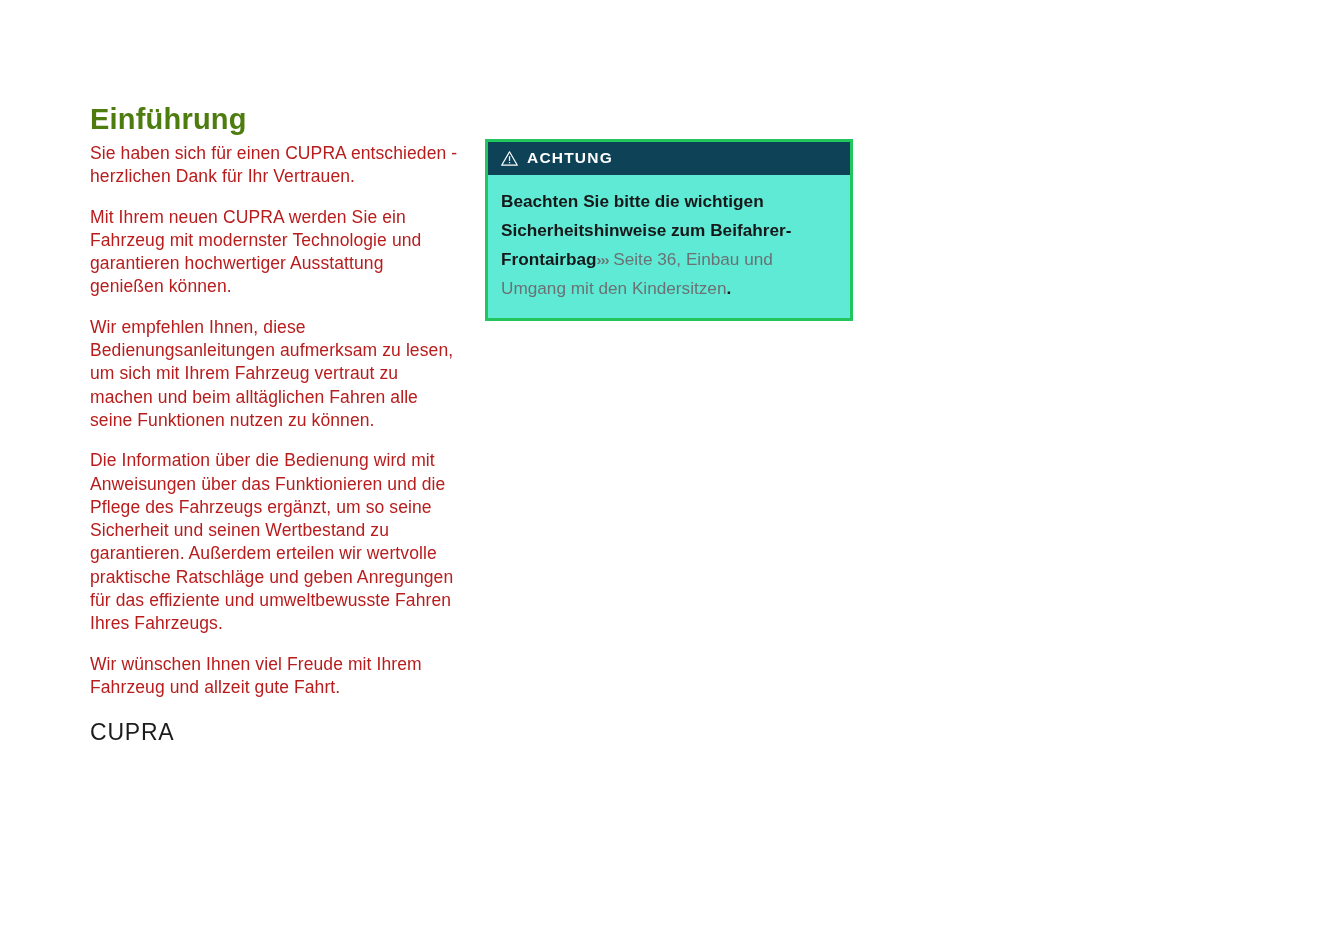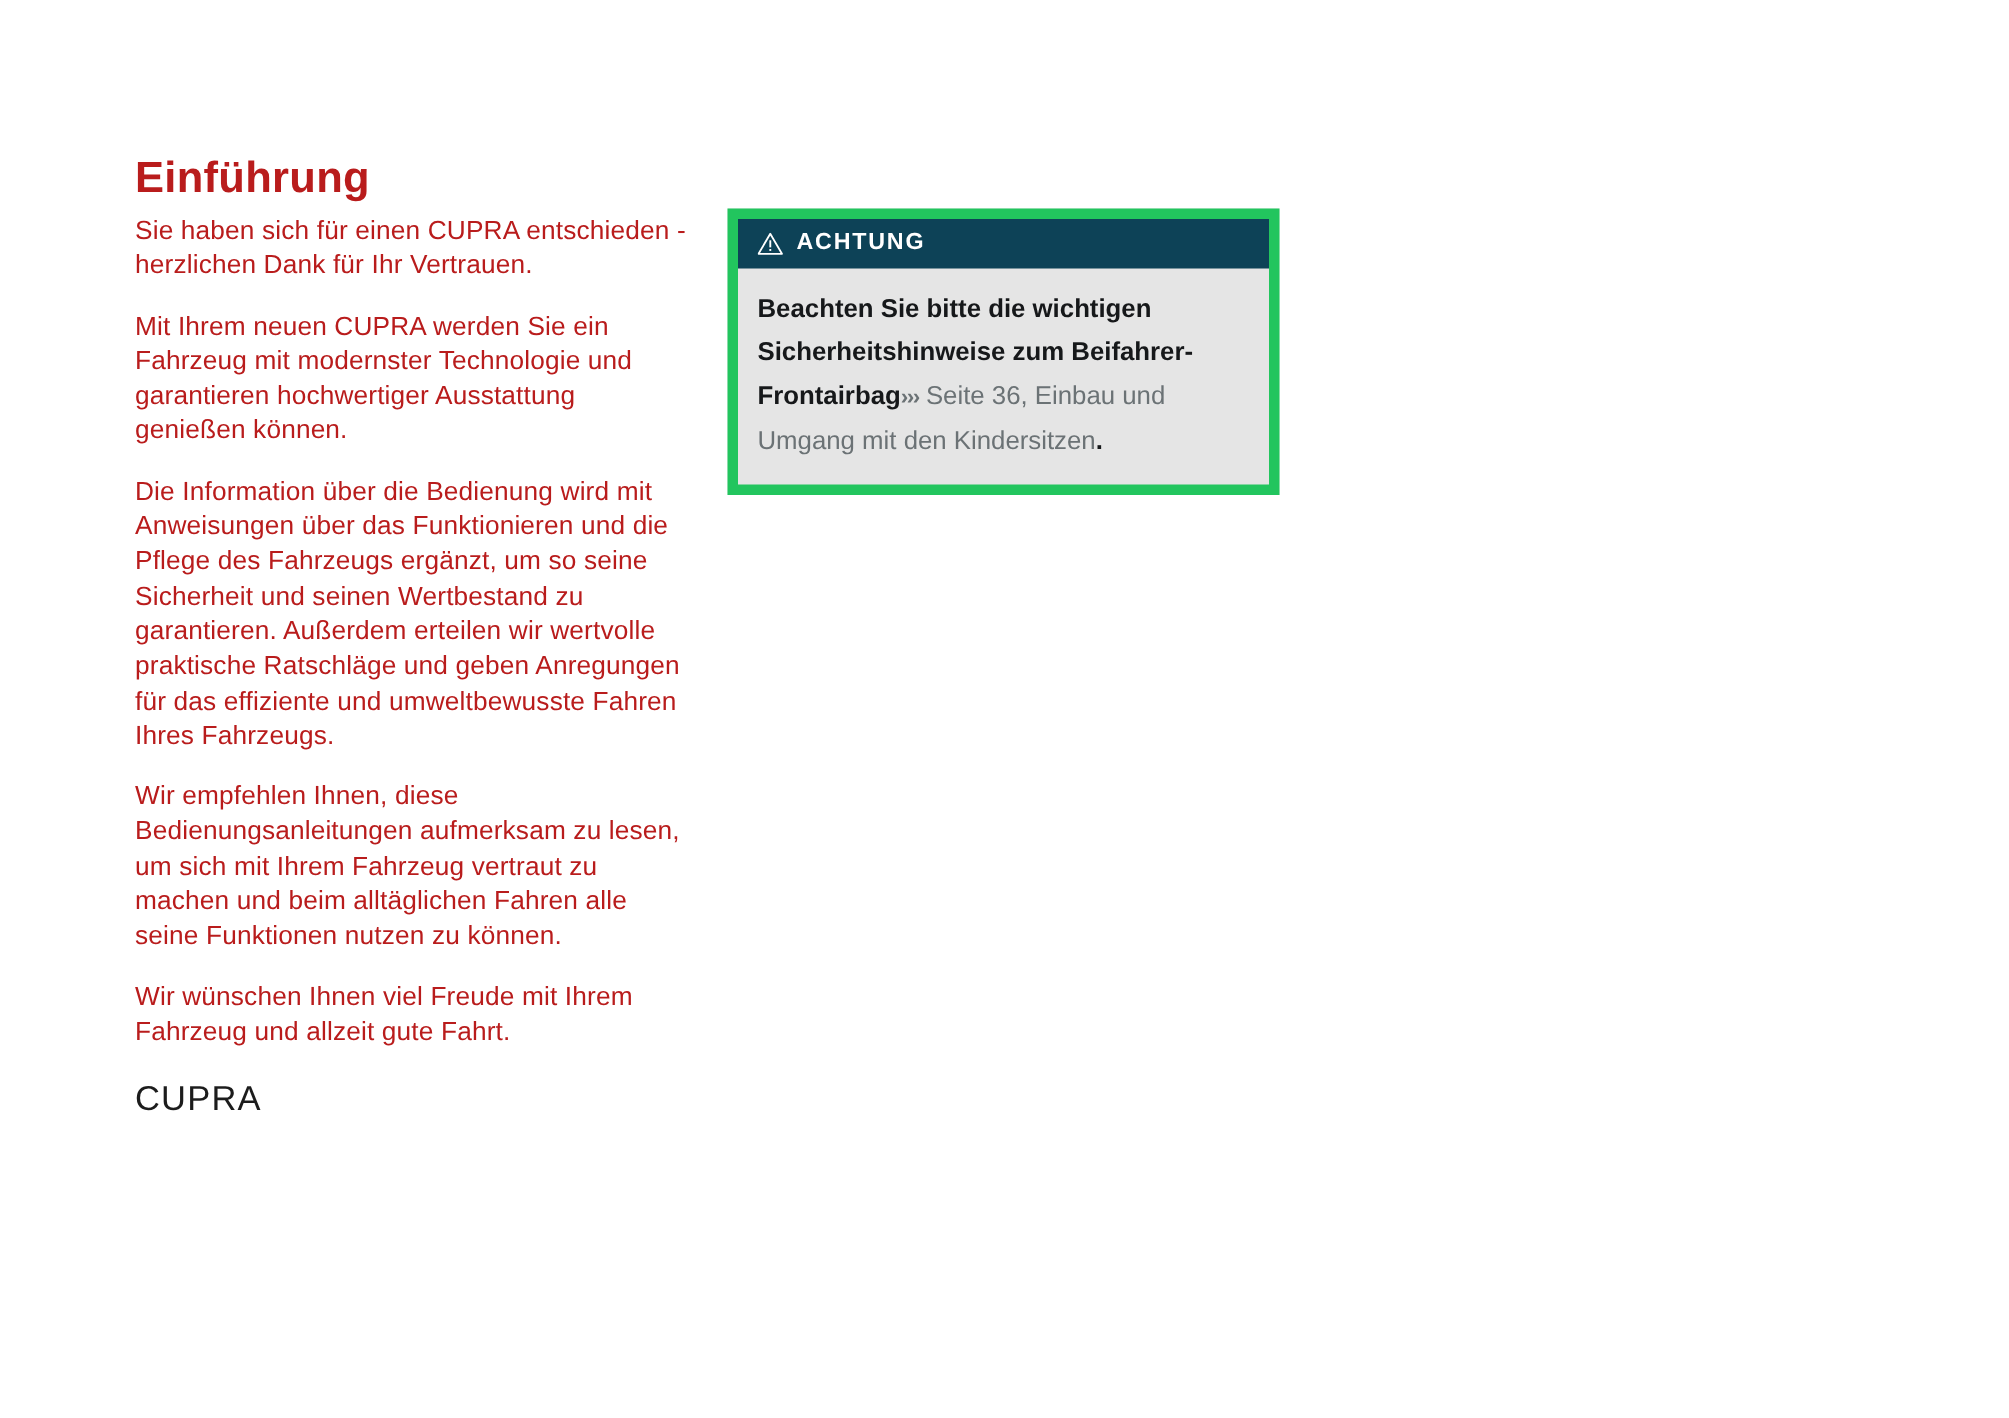--- a/index.html
+++ b/index.html
@@ -18,21 +18,21 @@
     position: relative;
     width: 1339px;
     height: 945px;
   }
   .page-title {
     position: absolute;
     left: 90px;
     top: 84px;
     font-size: 29px;
     font-weight: bold;
-    color: #b91c1c;
+    color: #4d7c0f;
     letter-spacing: 0.2px;
   }
   .left-column {
     position: absolute;
     left: 90px;
     top: 142px;
     width: 370px;
   }
   .para {
     font-size: 17.5px;
@@ -46,22 +46,22 @@
     font-weight: normal;
     color: #1c1c1c;
     letter-spacing: 0.8px;
     margin-top: 20px;
   }
   .warning-box {
     position: absolute;
     left: 485px;
     top: 139px;
     width: 368px;
-    border: 7px solid #22c55e;
-    background: #e5e5e5;
+    border: 3px solid #22c55e;
+    background: #5eead4;
     box-sizing: border-box;
   }
   .warning-header {
     background: #0d4257;
     color: #ffffff;
     display: flex;
     align-items: center;
     gap: 9px;
     padding: 7px 13px 8px 13px;
     box-sizing: border-box;
@@ -100,22 +100,22 @@
 </head>
 <body>
 
 <div class="page">
 
   <h1 class="page-title">Einführung</h1>
 
   <div class="left-column">
     <p class="para">Sie haben sich für einen CUPRA entschieden - herzlichen Dank für Ihr Vertrauen.</p>
     <p class="para">Mit Ihrem neuen CUPRA werden Sie ein Fahrzeug mit modernster Technologie und garantieren hochwertiger Ausstattung genießen können.</p>
+    <p class="para">Wir empfehlen Ihnen, diese Bedienungsanleitungen aufmerksam zu lesen, um sich mit Ihrem Fahrzeug vertraut zu machen und beim alltäglichen Fahren alle seine Funktionen nutzen zu können.</p>
     <p class="para">Die Information über die Bedienung wird mit Anweisungen über das Funktionieren und die Pflege des Fahrzeugs ergänzt, um so seine Sicherheit und seinen Wertbestand zu garantieren. Außerdem erteilen wir wertvolle praktische Ratschläge und geben Anregungen für das effiziente und umweltbewusste Fahren Ihres Fahrzeugs.</p>
-    <p class="para">Wir empfehlen Ihnen, diese Bedienungsanleitungen aufmerksam zu lesen, um sich mit Ihrem Fahrzeug vertraut zu machen und beim alltäglichen Fahren alle seine Funktionen nutzen zu können.</p>
     <p class="para">Wir wünschen Ihnen viel Freude mit Ihrem Fahrzeug und allzeit gute Fahrt.</p>
     <div class="signature">CUPRA</div>
   </div>
 
   <div class="warning-box">
     <div class="warning-header">
       <span class="tri-icon">
         <svg width="17" height="15" viewBox="0 0 17 15" xmlns="http://www.w3.org/2000/svg">
           <path d="M8.5 0.8 L16.3 14.2 L0.7 14.2 Z" fill="none" stroke="#ffffff" stroke-width="1.2" stroke-linejoin="round"></path>
           <rect x="7.9" y="5.2" width="1.25" height="4.7" fill="#ffffff"></rect>

